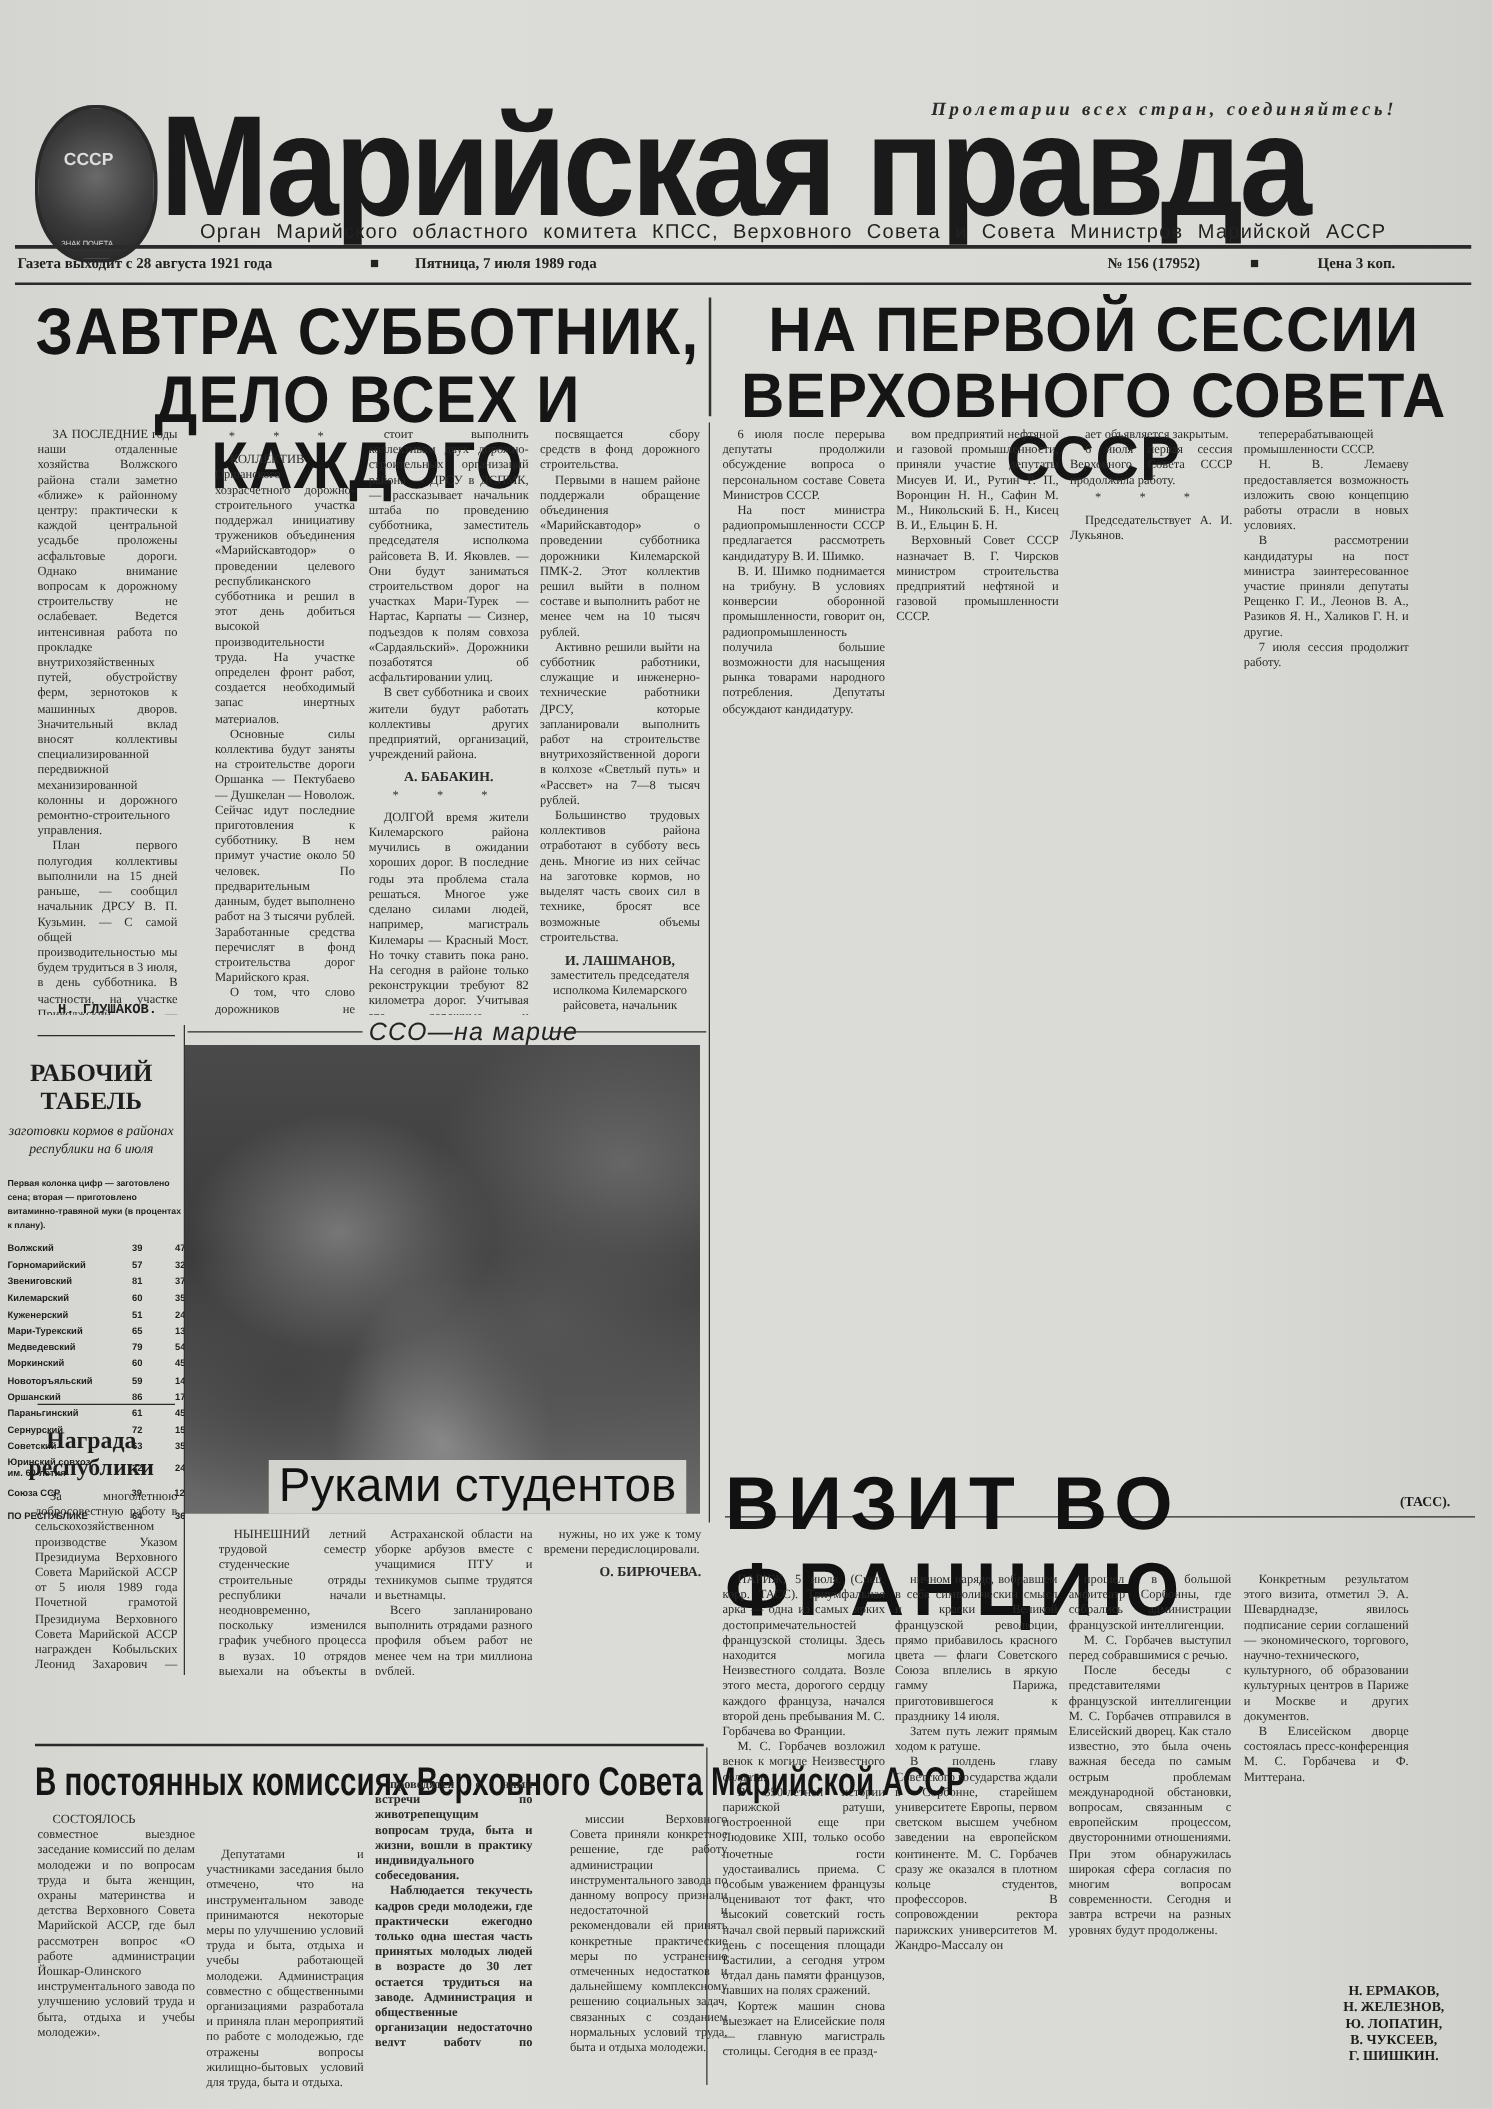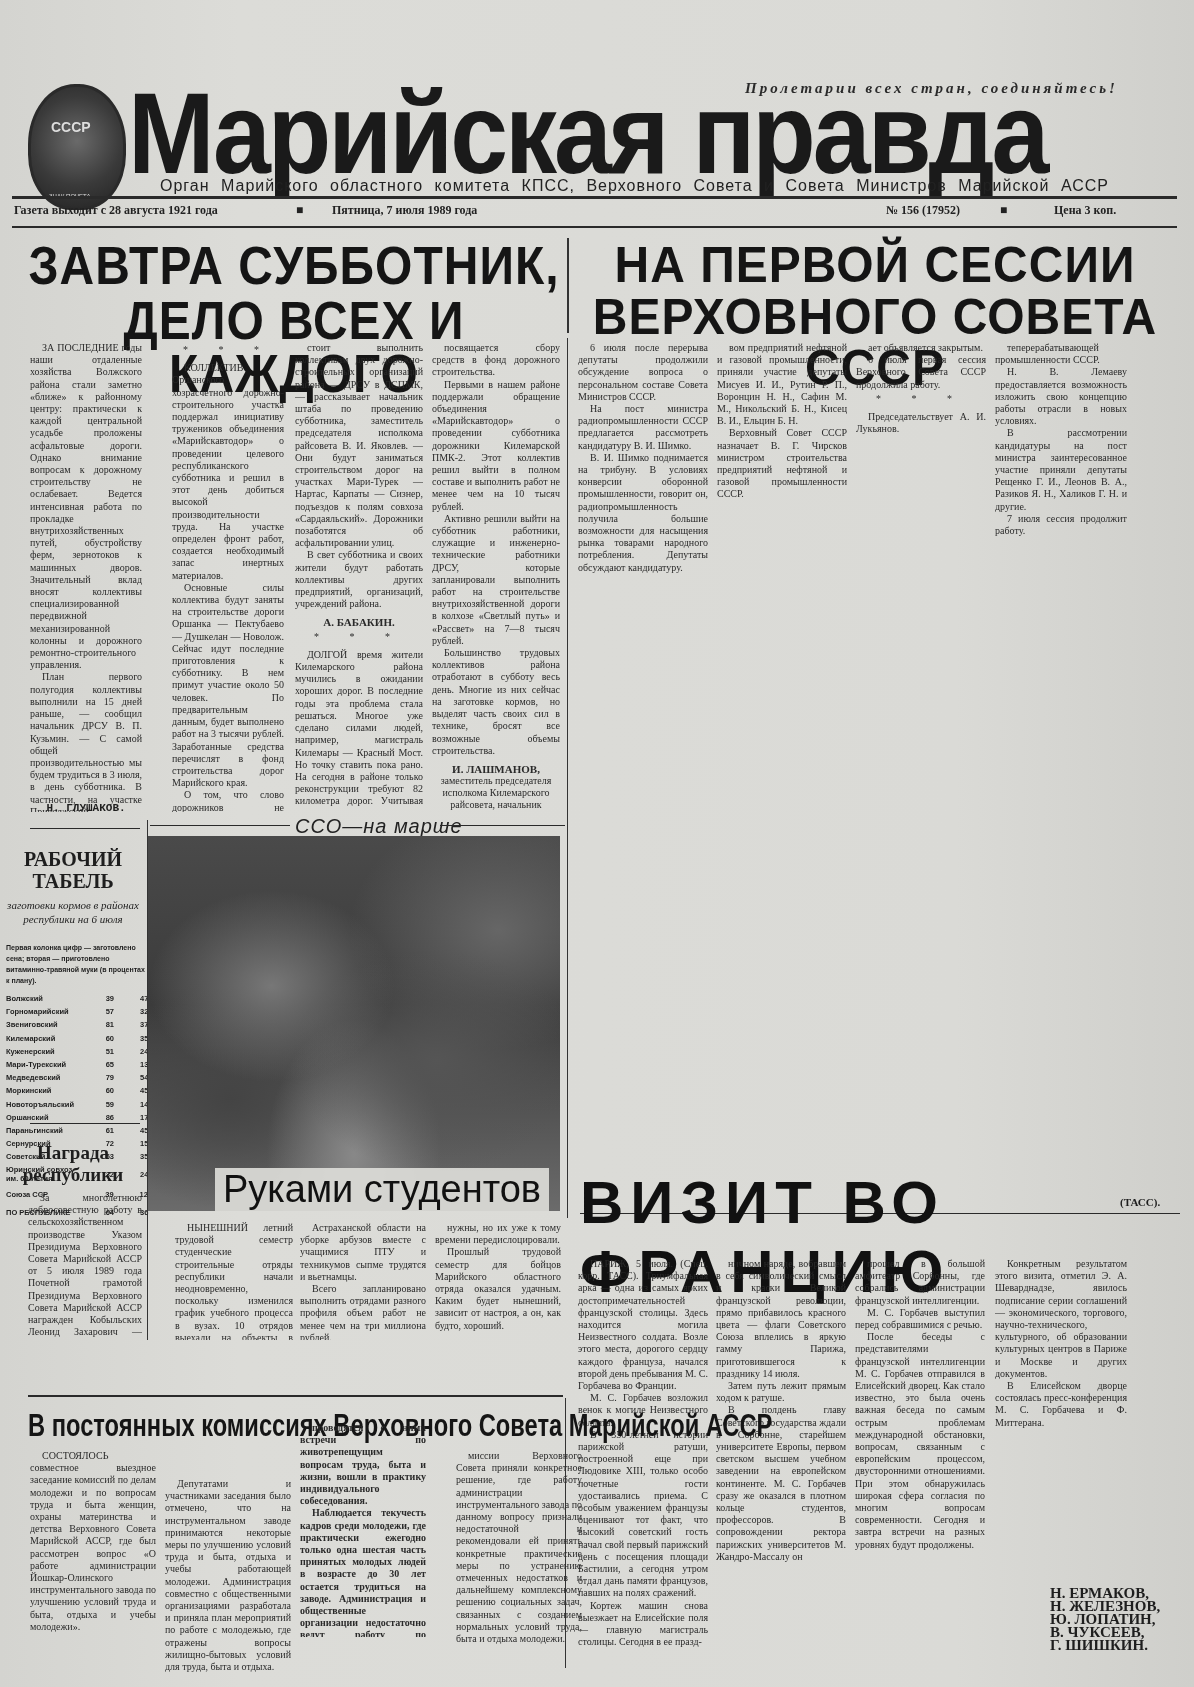--- a/index.html
+++ b/index.html
@@ -36,21 +36,21 @@
   .tabel-sub{left:0;top:898px;width:146px;text-align:center;font-style:italic;font-size:11px;line-height:14px;}
   .tabel-note{left:6px;top:942px;width:140px;font-family:"Liberation Sans",sans-serif;font-size:7px;font-weight:bold;line-height:11px;}
   .tabel-rows{left:6px;top:992px;width:146px;font-family:"Liberation Sans",sans-serif;font-size:7.5px;font-weight:bold;}
   .trow{display:flex;height:13.2px;align-items:center;}
   .trow .n{width:104px;}
   .trow .a{width:46px;margin-left:22px;}
   .trow .b{width:16px;}
   .nagrada{left:0;top:1142px;width:146px;text-align:center;font-weight:bold;font-size:19px;line-height:22px;}
   .visit{left:580px;top:1168px;font-family:"Liberation Sans",sans-serif;font-weight:900;font-size:60px;letter-spacing:7px;color:#111;transform:scaleY(1.0);}
   .komiss{left:28px;top:1407px;font-family:"Liberation Sans",sans-serif;font-weight:bold;font-size:32px;color:#151515;transform:scaleX(0.74);transform-origin:left top;white-space:nowrap;}
-  .signers{left:1050px;top:1587px;font-weight:bold;font-size:15px;line-height:13px;text-align:left;width:130px;}
+  .signers{left:1050px;top:1587px;font-weight:bold;font-size:11px;line-height:13px;text-align:center;width:130px;}
   .tass{font-weight:bold;font-size:11px;}
 </style>
 </head>
 <body>
 
 <div class="page">
 
   <div class="abs emblem">
     <span class="emblem-text">СССР</span>
     <span class="emblem-badge">ЗНАК ПОЧЕТА</span>
@@ -246,21 +246,20 @@
     <p>НЫНЕШНИЙ летний трудовой семестр студенческие строительные отряды республики начали неодновременно, поскольку изменился график учебного процесса в вузах. 10 отрядов выехали на объекты в первой половине июня, часть ССО отправилась вчера, и еще несколько отрядов начнут работу в течение июля.</p>
 
   </div>
   <div class="abs col" style="left:300px;top:1222px;width:126px;height:118px;">
     <p>Астраханской области на уборке арбузов вместе с учащимися ПТУ и техникумов сыпме трудятся и вьетнамцы.</p>
     <p>Всего запланировано выполнить отрядами разного профиля объем работ не менее чем на три миллиона рублей.</p>
 
   </div>
   <div class="abs col" style="left:435px;top:1222px;width:126px;height:118px;">
     <p>нужны, но их уже к тому времени передислоцировали.</p>
-    <p>Прошлый трудовой семестр для бойцов Марийского областного отряда оказался удачным. Каким будет нынешний, зависит от настроя, а он, как будто, хороший.</p>
     <div class="sig" style="text-align:right;">О. БИРЮЧЕВА.</div>
 
   </div>
 
   <div class="abs visit">ВИЗИТ ВО ФРАНЦИЮ</div>
   <div class="abs col" style="left:578px;top:1258px;width:130px;height:405px;">
     <p>ПАРИЖ, 5 июля. (Спец. корр. ТАСС). Триумфальная арка — одна из самых ярких достопримечательностей французской столицы. Здесь находится могила Неизвестного солдата. Возле этого места, дорогого сердцу каждого француза, начался второй день пребывания М. С. Горбачева во Франции.</p>
     <p>М. С. Горбачев возложил венок к могиле Неизвестного солдата.</p>
     <p>В 350-летней истории парижской ратуши, построенной еще при Людовике XIII, только особо почетные гости удостаивались приема. С особым уважением французы оценивают тот факт, что высокий советский гость начал свой первый парижский день с посещения площади Бастилии, а сегодня утром отдал дань памяти французов, павших на полях сражений.</p>
     <p>Кортеж машин снова выезжает на Елисейские поля — главную магистраль столицы. Сегодня в ее празд-</p>

